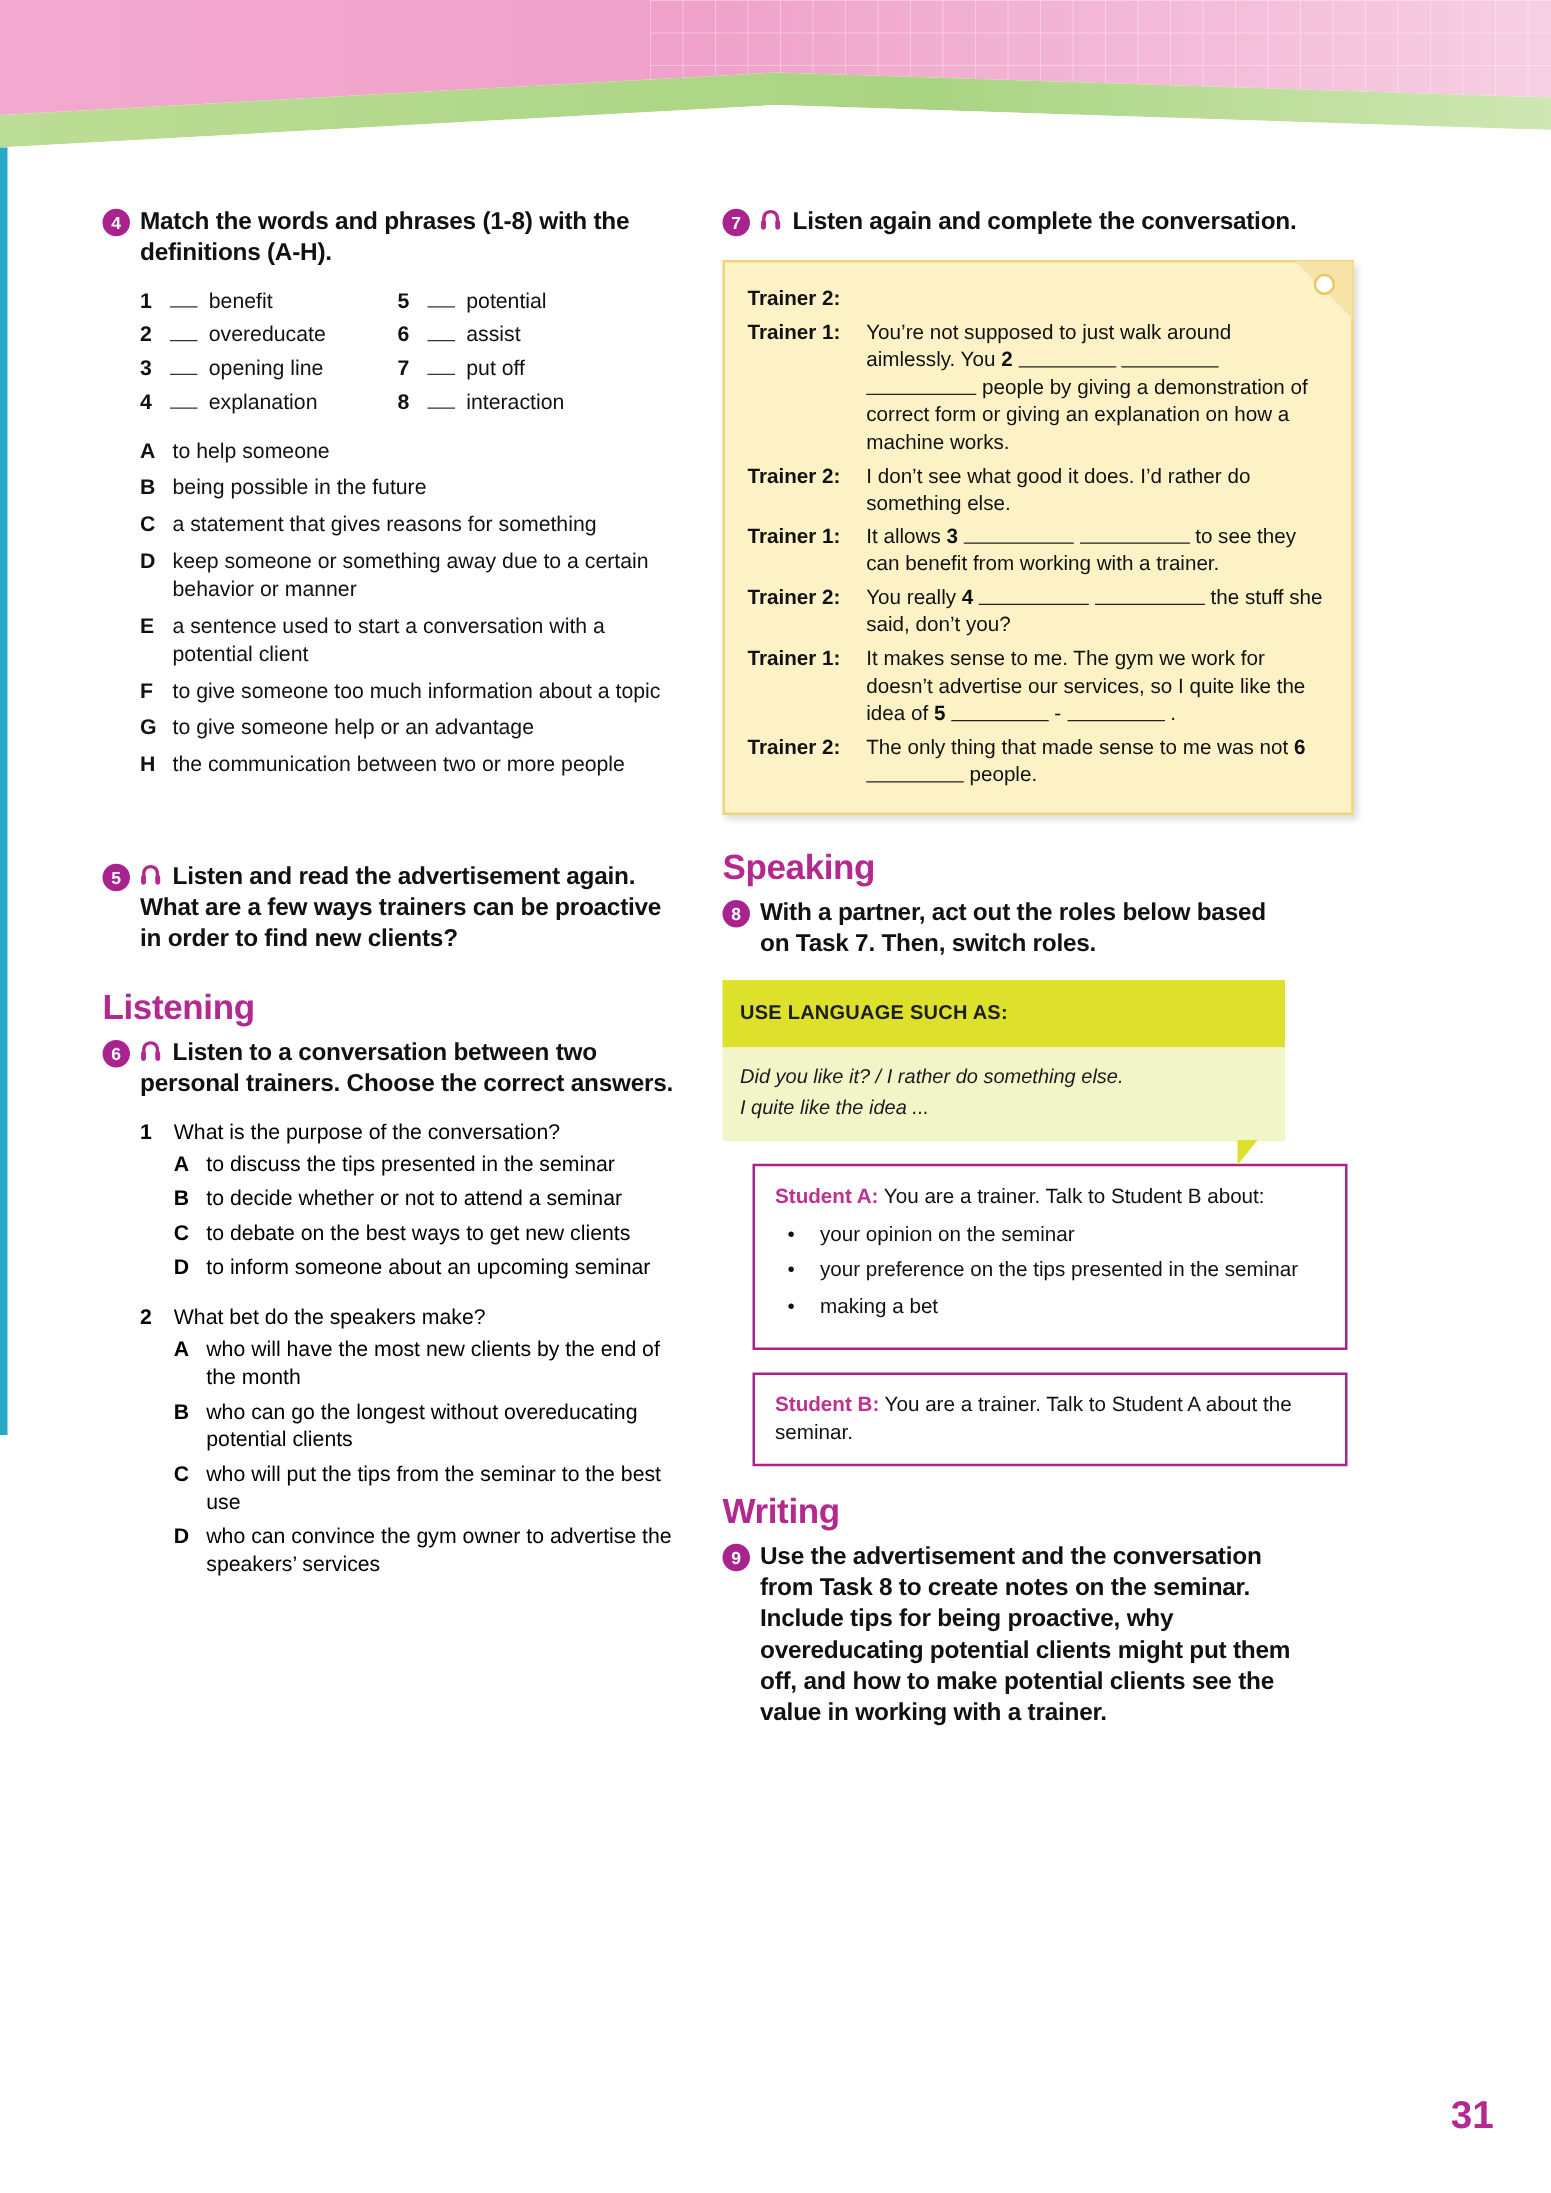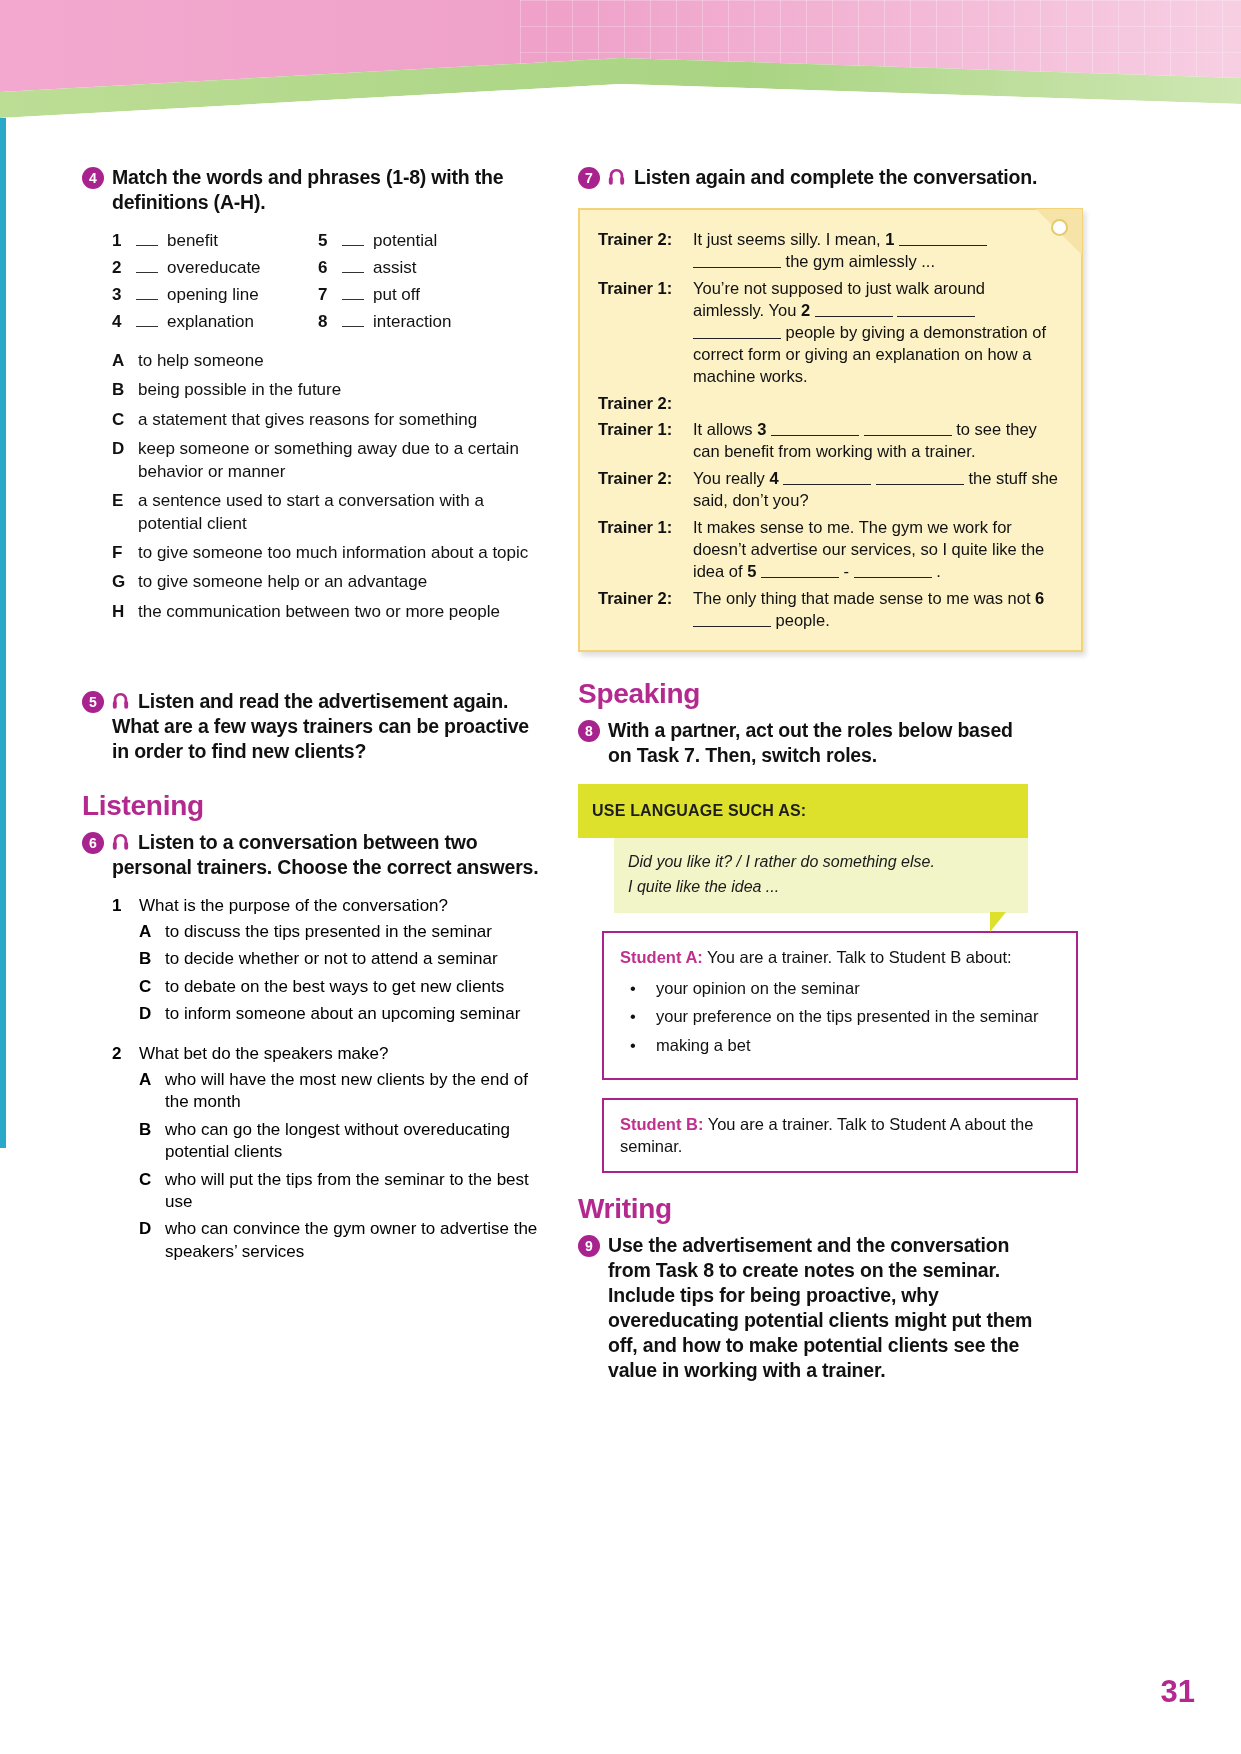--- a/index.html
+++ b/index.html
@@ -109,21 +109,21 @@
 
   
   .ul-box { position:relative; margin-top:16px; width:450px; }
   .ul-head {
     background:#dde12c; color:#1d1d1d;
     font-size:16px; font-weight:bold; letter-spacing:0.2px;
     padding:18px 14px;
   }
   .ul-body {
     background:#f2f5c8; padding:12px 14px 14px 14px;
-    font-style:italic; font-size:16px; color:#1a1a1a; line-height:1.55;margin-left:36px;
+    font-style:italic; font-size:16px; color:#1a1a1a; line-height:1.55;
   }
   .ul-pointer {
     position:absolute; right:22px; bottom:-19px;
     width:0; height:0;
     border-top:20px solid #dde12c;
     border-right:16px solid transparent;
   }
 
   
   .stu-box {
@@ -352,28 +352,28 @@
       </div>
     </div>
 
     <div class="tag-wrap">
       <div class="tag-box">
         <div class="tag-corner-tri"></div>
         <div class="tag-hole"></div>
 
         <div class="conv-line">
           <span class="spk">Trainer 2:</span>
-          <span class="txt">It just seems silly. I mean, <b>1</b> <span class="ul m"></span> <span class="ul m"></span> the gym aimlessly ...</span>
         </div>
         <div class="conv-line">
           <span class="spk">Trainer 1:</span>
           <span class="txt">You’re not supposed to just walk around aimlessly. You <b>2</b> <span class="ul s"></span> <span class="ul s"></span> <span class="ul m"></span> people by giving a demonstration of correct form or giving an explanation on how a machine works.</span>
         </div>
         <div class="conv-line">
           <span class="spk">Trainer 2:</span>
+          <span class="txt">I don’t see what good it does. I’d rather do something else.</span>
         </div>
         <div class="conv-line">
           <span class="spk">Trainer 1:</span>
           <span class="txt">It allows <b>3</b> <span class="ul m"></span> <span class="ul m"></span> to see they can benefit from working with a trainer.</span>
         </div>
         <div class="conv-line">
           <span class="spk">Trainer 2:</span>
           <span class="txt">You really <b>4</b> <span class="ul m"></span> <span class="ul m"></span> the stuff she said, don’t you?</span>
         </div>
         <div class="conv-line">

